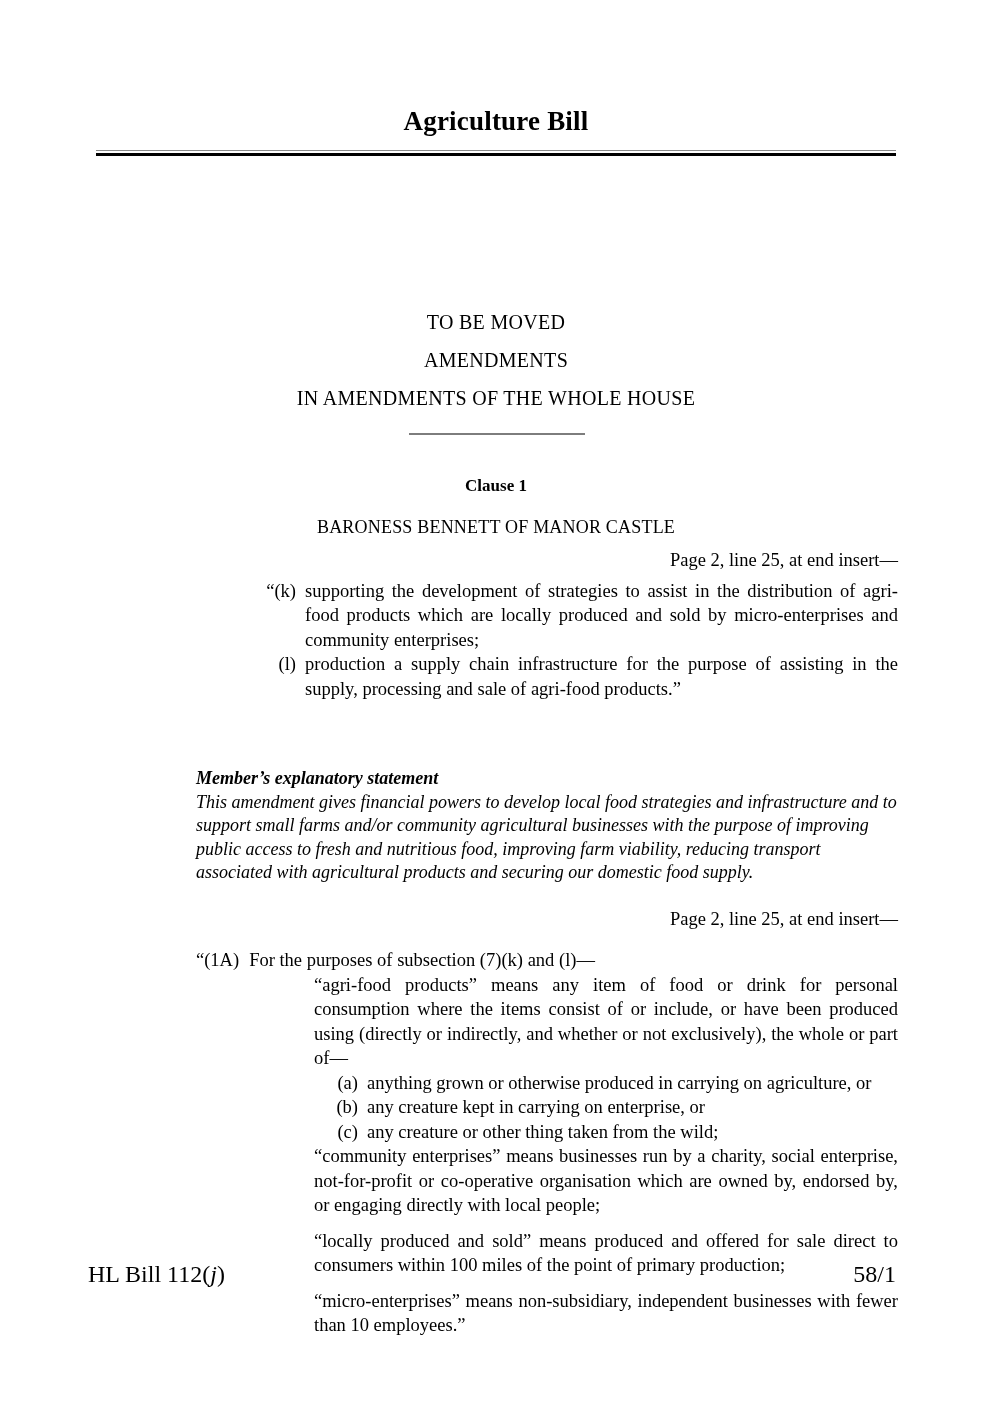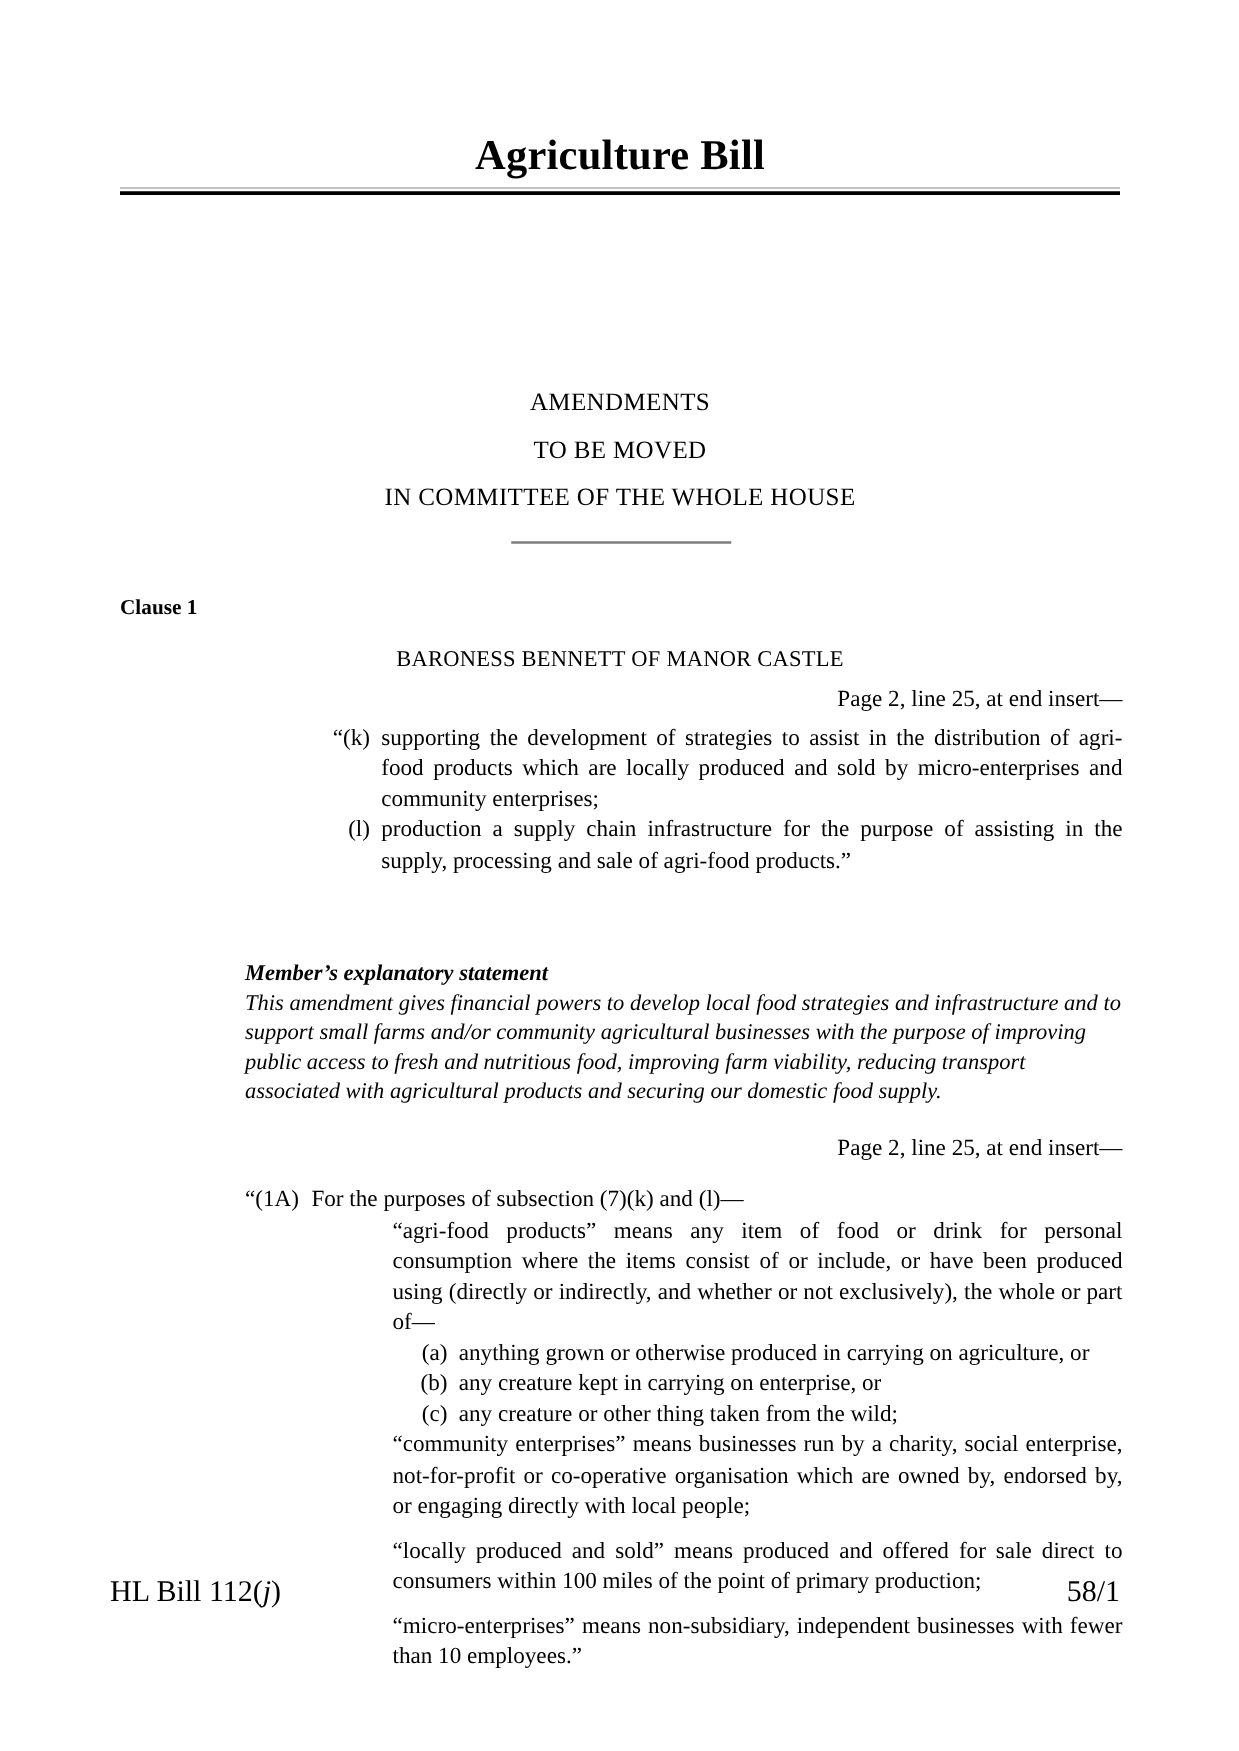--- a/index.html
+++ b/index.html
@@ -22,21 +22,21 @@
     box-sizing: border-box;
   }
 
   
   .doc-title {
     position: absolute;
     left: 96px;
     top: 106px;
     width: 800px;
     text-align: center;
-    font-size: 34px;
+    font-size: 27px;
     font-weight: bold;
     letter-spacing: 0.2px;
   }
   .title-rule {
     position: absolute;
     left: 96px;
     top: 150px;
     width: 800px;
     height: 6px;
   }
@@ -74,20 +74,21 @@
     height: 2px;
     background: #7d7d7d;
   }
 
   
   .clause-heading {
     position: absolute;
     left: 96px;
     top: 476px;
     width: 800px;
+    text-align: center;
     font-size: 17px;
     font-weight: bold;
   }
   .sponsor {
     position: absolute;
     left: 96px;
     top: 517px;
     width: 800px;
     text-align: center;
     font-size: 18px;
@@ -192,23 +193,23 @@
 <div class="page">
 
   <div class="doc-title">Agriculture Bill</div>
   <div class="title-rule">
     <div class="thin"></div>
     <div class="gap"></div>
     <div class="thick"></div>
   </div>
 
   <div class="headings">
+    <div class="hline">TO BE MOVED</div>
     <div class="hline">AMENDMENTS</div>
-    <div class="hline">TO BE MOVED</div>
-    <div class="hline">IN COMMITTEE OF THE WHOLE HOUSE</div>
+    <div class="hline">IN AMENDMENTS OF THE WHOLE HOUSE</div>
   </div>
   <div class="short-rule"></div>
 
   <div class="clause-heading">Clause 1</div>
   <div class="sponsor">BARONESS BENNETT OF MANOR CASTLE</div>
 
   <div class="body-block">
 
     <p class="lead-line">Page 2, line 25, at end insert—</p>
 

